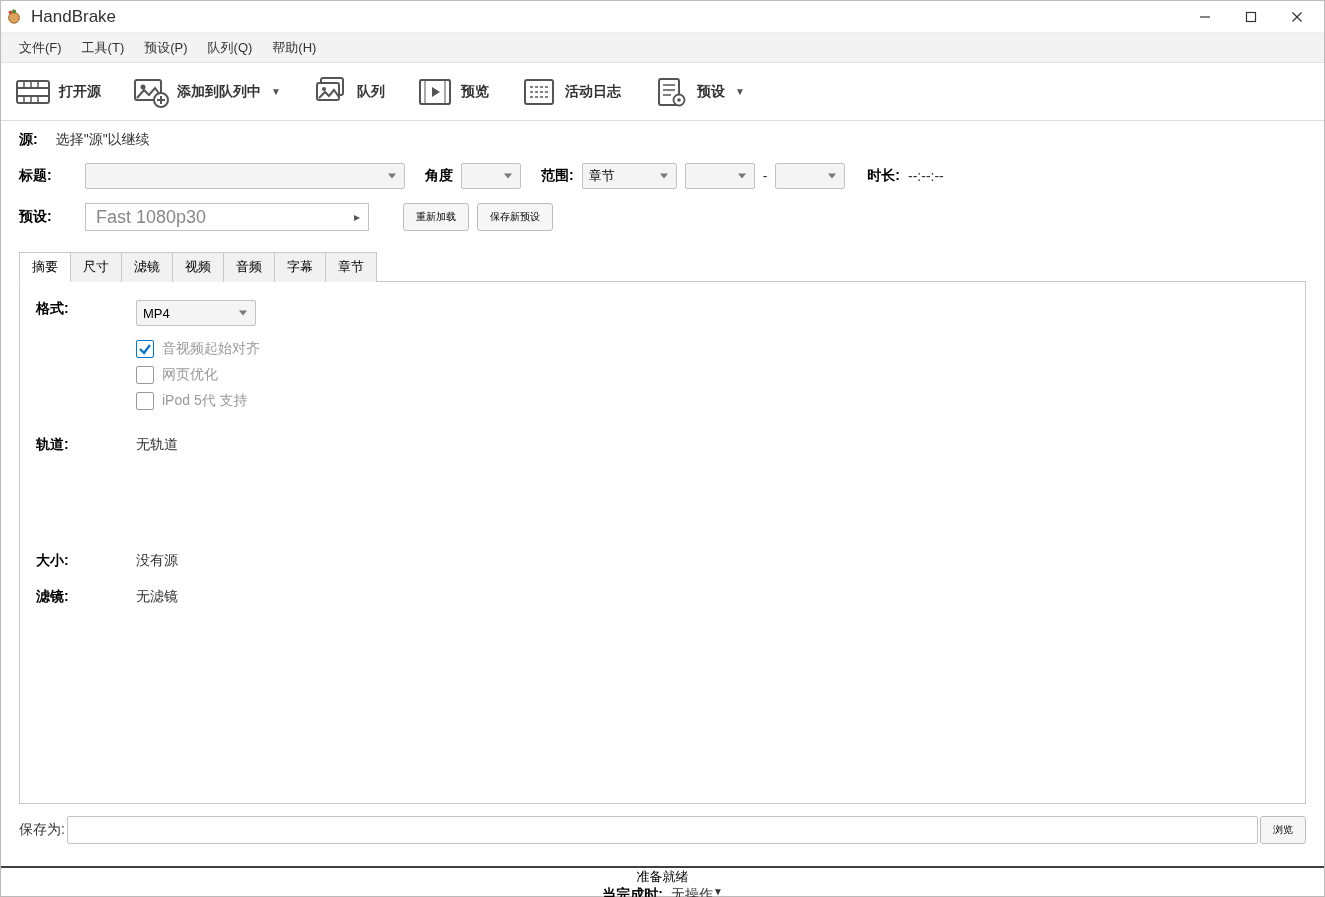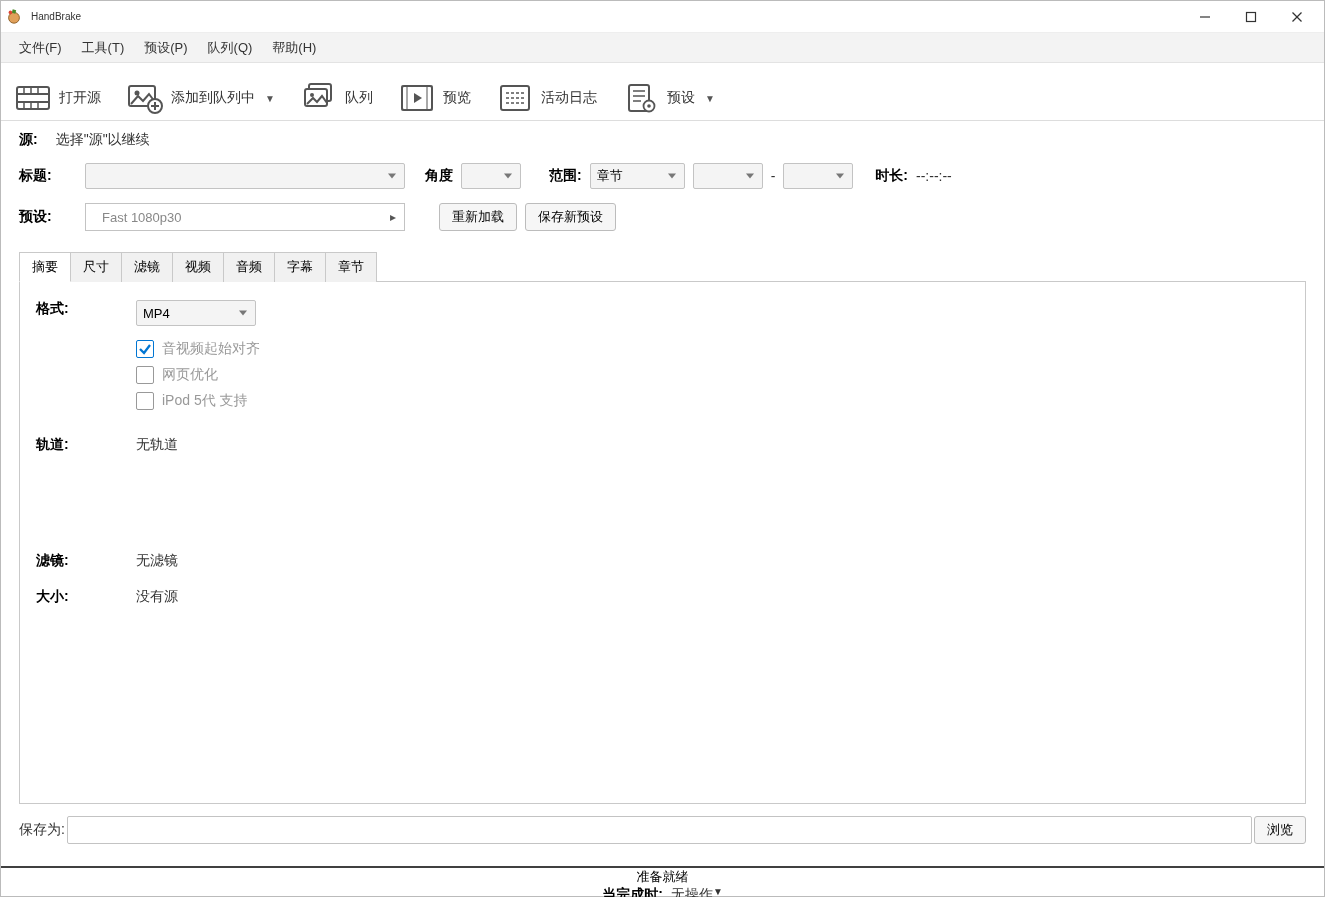--- a/index.html
+++ b/index.html
@@ -3,46 +3,46 @@
 <meta charset="utf-8">
 <style>
 * { box-sizing: border-box; margin: 0; padding: 0; font-family: "Microsoft YaHei", "Segoe UI", sans-serif; }
 body { background: #fff; width: 1325px; height: 897px; overflow: hidden; position: relative; }
 
 .window { display: flex; flex-direction: column; height: 897px; border: 1px solid #bbb; background: #fff; }
 
 
 .titlebar { height: 32px; display: flex; align-items: center; padding: 0 4px; background: #fff; border-bottom: 1px solid #eee;}
 .titlebar .icon { width: 20px; height: 20px; margin-right: 6px; }
-.titlebar .title { font-size: 10px; color: #333; flex: 0 0 auto; }
+.titlebar .title { font-size: 17px; color: #333; flex: 0 0 auto; }
 .titlebar .spacer { flex: 1; }
 .winbtn { width: 46px; height: 30px; display: flex; align-items: center; justify-content: center; font-size: 13px; }
 
 
 .menubar { height: 30px; display: flex; align-items: center; padding: 0 8px; background: #f3f3f3; border-bottom: 1px solid #e3e3e3;}
 .menuitem { padding: 4px 10px; font-size: 13px; color: #333; }
 
 
-.toolbar { height: 58px; display: flex; align-items: flex-end; padding: 0 4px; border-bottom: 1px solid #ddd; background: #fff; gap: 6px;}
+.toolbar { height: 58px; display: flex; align-items: center; padding: 0 4px; border-bottom: 1px solid #ddd; background: #fff; gap: 12px; font-weight: bold;}
 .tbtn { display: flex; align-items: center; gap: 8px; padding: 4px 10px; border-radius: 3px; font-size: 14px; color: #333; }
 .ticon { width: 36px; height: 36px; display: flex; align-items: center; justify-content: center; }
 .dropdown-arrow { font-size: 10px; color: #555; margin-left: 2px;}
 
 
 .content { flex: 1; padding: 10px 18px; display: flex; flex-direction: column; overflow: hidden; }
 .row { display: flex; align-items: center; margin-bottom: 14px; gap: 8px;}
 .label { font-size: 14px; color: #000; font-weight: 700; }
 .plain { font-size: 14px; color: #333; }
 .select, .input {
   border: 1px solid #c3c3c3; background: #f4f4f4; height: 26px; font-size: 13px; padding: 0 6px;
   display: flex; align-items: center; border-radius: 2px; position: relative;
 }
 .select::after { content: ""; position: absolute; right: 8px; top: 50%; width: 0; height: 0; border-left: 4px solid transparent; border-right: 4px solid transparent; border-top: 5px solid #777; transform: translateY(-50%);}
-.btn { border: 1px solid #bcbcbc; background: #f6f6f6; height: 28px; padding: 0 12px; font-size: 13px; border-radius: 3px; display: flex; align-items: center;}
-.preset-display { width: 320px; height: 28px; border: 1px solid #c3c3c3; background: #fff; display: flex; align-items: center; padding: 0 16px; font-size: 13px; color: #888; position: relative;}
+.btn { border: 1px solid #bcbcbc; background: #f6f6f6; height: 28px; padding: 0 12px; font-size: 10px; border-radius: 3px; display: flex; align-items: center;}
+.preset-display { width: 284px; height: 28px; border: 1px solid #c3c3c3; background: #fff; display: flex; align-items: center; padding: 0 10px; font-size: 18px; color: #888; position: relative;}
 .preset-display::after { content: "▸"; position: absolute; right: 8px; color: #555; font-size: 12px;}
 
 
 .tabs { display: flex; border-bottom: none; margin-top: 6px; }
 .tab { padding: 5px 12px; border: 1px solid #c9c9c9; border-bottom: none; font-size: 13px; background: #f1f1f1; margin-right: -1px; position: relative; top: 1px;}
 .tab.active { background: #fff; border-bottom: 1px solid #fff; z-index: 2;}
 .tabpanel { border: 1px solid #c9c9c9; flex: 1; padding: 18px 16px; background: #fff; overflow: auto;}
 
 .form-row { display: flex; margin-bottom: 18px; }
 .form-label { width: 100px; font-size: 14px; font-weight: 700; }
@@ -184,21 +184,21 @@
     <div class="row">
       <span class="label">源:</span>
       <span class="plain" style="margin-left:10px;">选择"源"以继续</span>
     </div>
 
     <div class="row">
       <span class="label" style="width:58px;">标题:</span>
       <div class="select" style="width:320px;"></div>
       <span class="label" style="margin-left:12px;">角度</span>
       <div class="select" style="width:60px;"></div>
-      <span class="label" style="margin-left:20px;">范围:</span>
+      <span class="label" style="margin-left:12px;">范围:</span>
       <div class="select" style="width:95px;">
           <span>章节</span>
         </div>
       <div class="select" style="width:70px;"></div>
       <span class="plain">-</span>
       <div class="select" style="width:70px;"></div>
       <span class="label" style="margin-left:14px;">时长:</span>
       <span class="plain">--:--:--</span>
     </div>
 
@@ -254,27 +254,27 @@
       </div>
 
       <div class="form-row" style="margin-top:10px;">
         <div class="form-label">轨道:</div>
         <div class="form-body plain">无轨道</div>
       </div>
 
       <div style="height:80px;"></div>
 
       <div class="form-row">
+        <div class="form-label">大小:</div>
+        <div class="form-body plain">没有源</div>
+      </div>
+
+      <div class="form-row">
         <div class="form-label">滤镜:</div>
         <div class="form-body plain">无滤镜</div>
-      </div>
-
-      <div class="form-row">
-        <div class="form-label">大小:</div>
-        <div class="form-body plain">没有源</div>
       </div>
     </div>
 
     <div class="saveas">
       <span class="plain">保存为:</span>
       <div class="path"></div>
       <div class="btn">
           <span>浏览</span>
         </div>
     </div>

